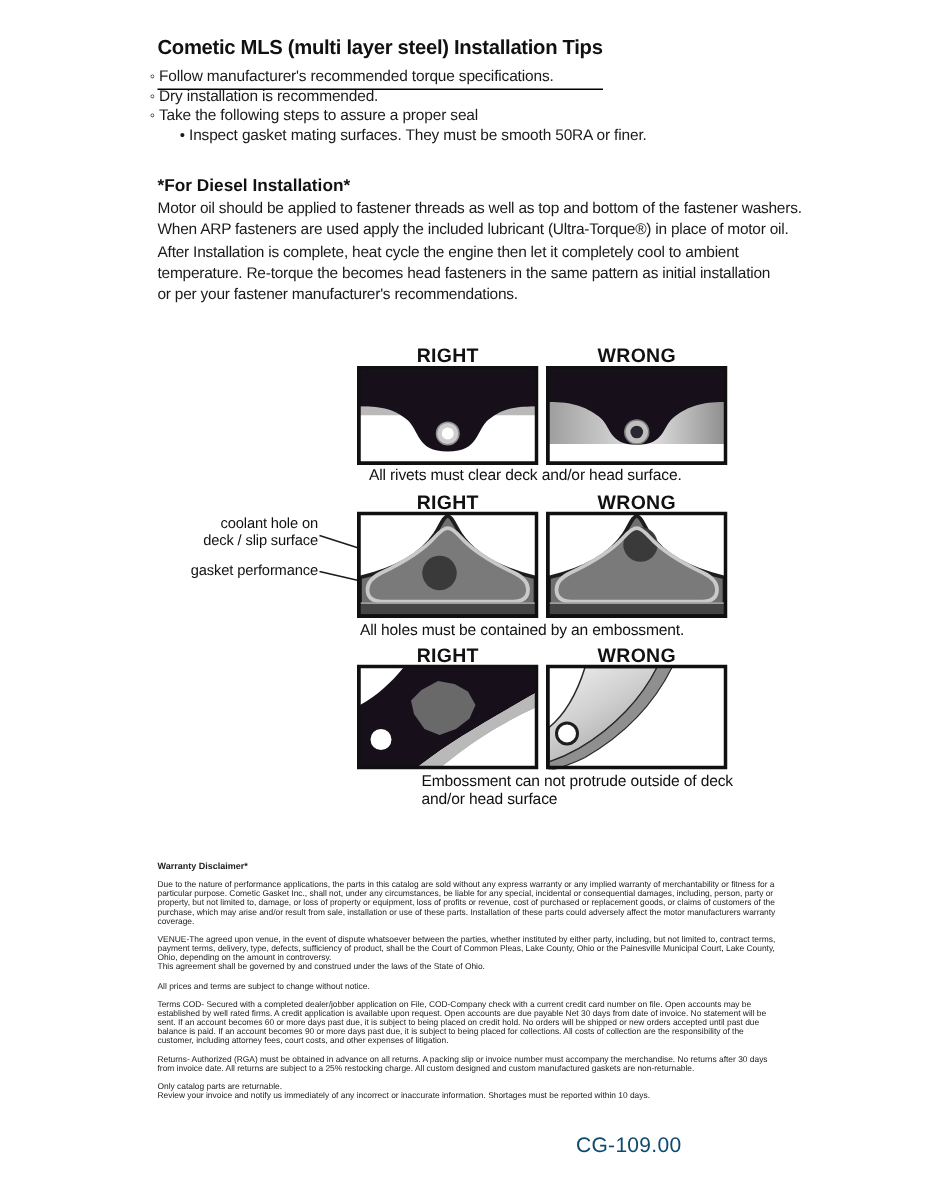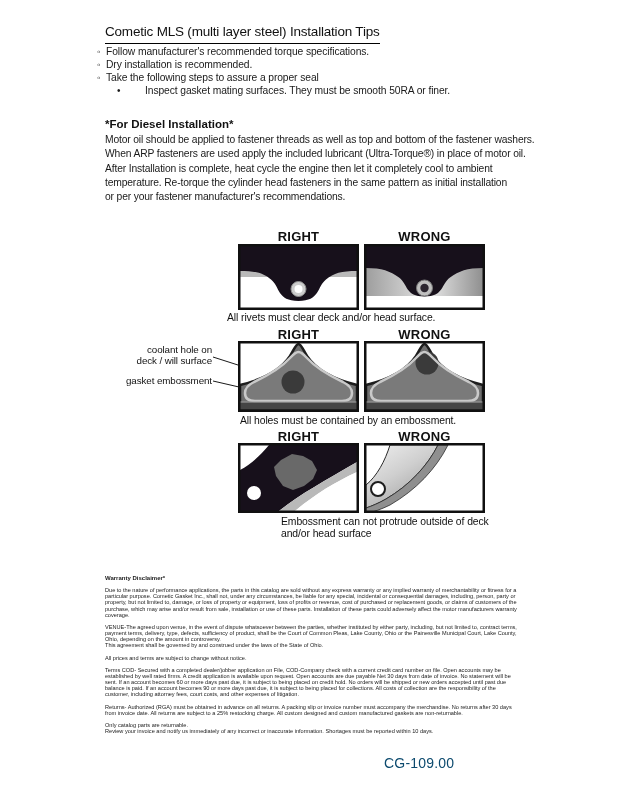--- a/index.html
+++ b/index.html
@@ -6,31 +6,31 @@
   .page{
     position:relative;width:618px;height:800px;background:#ffffff;
     font-family:"Liberation Sans", sans-serif;color:#1a1a1a;overflow:hidden;
     margin:0 auto;
   }
   .abs{position:absolute;}
   .pre{white-space:pre-line;}
 
   
   .doc-title{
-    top:24px;left:105px;font-size:13.5px;font-weight:normal;letter-spacing:-0.2px;
-    border-bottom:1.6px solid #000;padding-bottom:4px;display:inline-block;color:#111;
+    top:24px;left:105px;font-size:13.5px;font-weight:bold;letter-spacing:-0.2px;
+    border-bottom:1.6px solid #000;padding-bottom:20px;display:inline-block;color:#111;
   }
 
   
-  .tips{top:45px;left:97px;font-size:10.3px;letter-spacing:-0.1px;}
+  .tips{top:45px;left:97px;font-size:10.3px;letter-spacing:-0.1px;text-align:center;}
   .tip-row{display:flex;line-height:13px;}
   .tip-row .marker{width:9px;}
   .marker.circ::before{content:"◦";font-size:10px;}
   .marker.dot::before{content:"•";font-size:10px;}
-  .sub{margin-left:20px;gap:19px;}
+  .sub{margin-left:20px;}
 
   
   .diesel-heading{top:118px;left:105px;font-size:11.5px;font-weight:bold;color:#111;}
   .body-para{font-size:10.3px;line-height:14.2px;letter-spacing:-0.15px;width:480px;}
   .p1{top:133px;left:105px;}
   .p2{top:162px;left:105px;}
   .note{top:204px;left:105px;}
 
   
   .dlabel{width:121px;text-align:center;font-size:13px;font-weight:600;color:#111;letter-spacing:0.2px;}
@@ -76,21 +76,21 @@
     <div class="tip-row sub">
       <span class="marker dot"></span>
       <span>Inspect gasket mating surfaces.  They must be smooth 50RA or finer.</span>
     </div>
   </div>
 
   <div class="abs diesel-heading">*For Diesel Installation*</div>
   <div class="abs body-para pre p1">Motor oil should be applied to fastener threads as well as top and bottom of the fastener washers.
 When ARP fasteners are used apply the included lubricant (Ultra-Torque®) in place of motor oil.</div>
   <div class="abs body-para pre p2">After Installation is complete, heat cycle the engine then let it completely cool to ambient
-temperature. Re-torque the cylinder head fasteners in the same pattern as initial installation
+temperature. Re-torque the becomes head fasteners in the same pattern as initial installation
 or per your fastener manufacturer's recommendations.</div>
 
   <div class="abs dlabel" style="top:229px;left:238px;">RIGHT</div>
   <div class="abs dlabel" style="top:229px;left:364px;">WRONG</div>
 
   <svg class="abs" style="top:244px;left:238px;" width="121" height="66" viewBox="0 0 121 66" aria-hidden="true">
     <rect x="1" y="1" width="119" height="64" fill="#ffffff"></rect>
     <rect x="2" y="27" width="117" height="6" class="f-steel"></rect>
     <rect x="2" y="33" width="117" height="31" fill="#ffffff"></rect>
     <path class="f-ink" d="M2,2 H119 V27 C103,27 96,29 88,35.5 C79,42.5 82,57 60.5,57 C39,57 42,42.5 33,35.5 C25,29 18,27 2,27 Z"></path>
@@ -109,28 +109,28 @@
     </defs>
     <rect x="1" y="1" width="119" height="64" fill="#ffffff"></rect>
     <rect x="2" y="24" width="117" height="28" fill="url(#deckGrad)"></rect>
     <rect x="2" y="52" width="117" height="12" fill="#ffffff"></rect>
     <path class="f-ink" d="M2,2 H119 V24 C103,24 95,27 86,33.5 C77,40 80,52.5 60.5,52.5 C41,52.5 44,40 35,33.5 C26,27 18,24 2,24 Z"></path>
     <circle cx="60.5" cy="44" r="8" fill="#bfbfbf" stroke="#7a7a7a" stroke-width="1"></circle>
     <circle cx="60.5" cy="44" r="4.2" fill="#2c2630"></circle>
     <rect x="1.25" y="1.25" width="118.5" height="63.5" fill="none" stroke="#101010" stroke-width="2.5"></rect>
   </svg>
 
-  <div class="abs caption" style="top:312px;left:227px;">All rivets must clear deck and/or head surface.</div>
+  <div class="abs caption" style="top:312px;left:246px;">All rivets must clear deck and/or head surface.</div>
 
   <div class="abs dlabel" style="top:327px;left:238px;">RIGHT</div>
   <div class="abs dlabel" style="top:327px;left:364px;">WRONG</div>
 
   <div class="abs callout pre co-right" style="top:344px;">coolant hole on
-deck / will surface</div>
-  <div class="abs callout co-right" style="top:375px;">gasket embossment</div>
+deck / slip surface</div>
+  <div class="abs callout co-right" style="top:375px;">gasket performance</div>
 
   <svg class="abs" style="top:340px;left:205px;" width="170" height="70" viewBox="0 0 170 70" aria-hidden="true">
     <line x1="8" y1="17" x2="89" y2="43" stroke="#1a1a1a" stroke-width="1"></line>
     <line x1="8" y1="41" x2="60" y2="53" stroke="#1a1a1a" stroke-width="1"></line>
   </svg>
 
   <svg class="abs" style="top:341px;left:238px;" width="121" height="71" viewBox="0 0 121 71" aria-hidden="true">
     <rect x="1" y="1" width="119" height="69" fill="#ffffff"></rect>
     <path class="f-gasket" d="M2,69 V44 C23,39 42,30 52,15 C56,8.5 58,3 60.5,3 C63,3 65,8.5 69,15 C79,30 98,39 119,44 V69 Z" stroke="#1d1d1d" stroke-width="2.5"></path>
     <path fill="#7a7a7a" d="M17,60 C10,60 7,57 7,52 C7,47 10,44 16,41 C31,34 43,27 52,17 C56,12.5 58,11 60.5,11 C63,11 65,12.5 69,17 C78,27 90,34 105,41 C111,44 114,47 114,52 C114,57 111,60 104,60 Z"></path>

